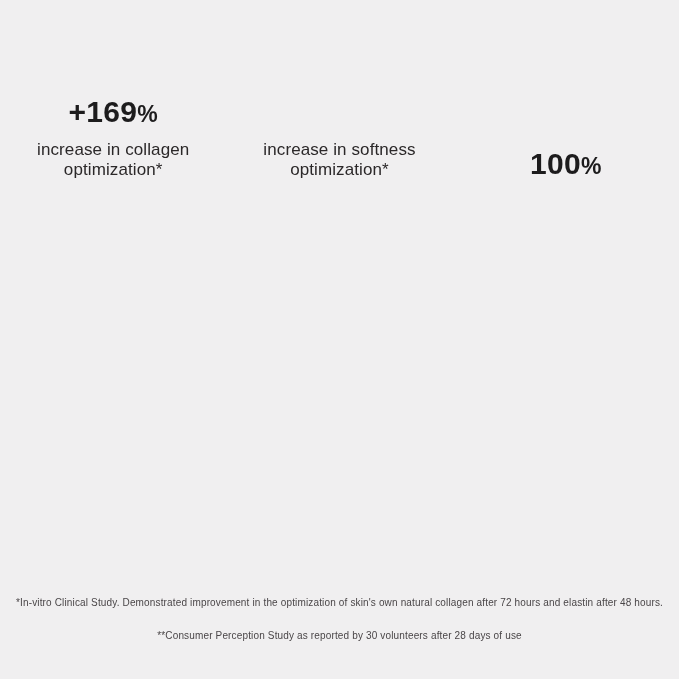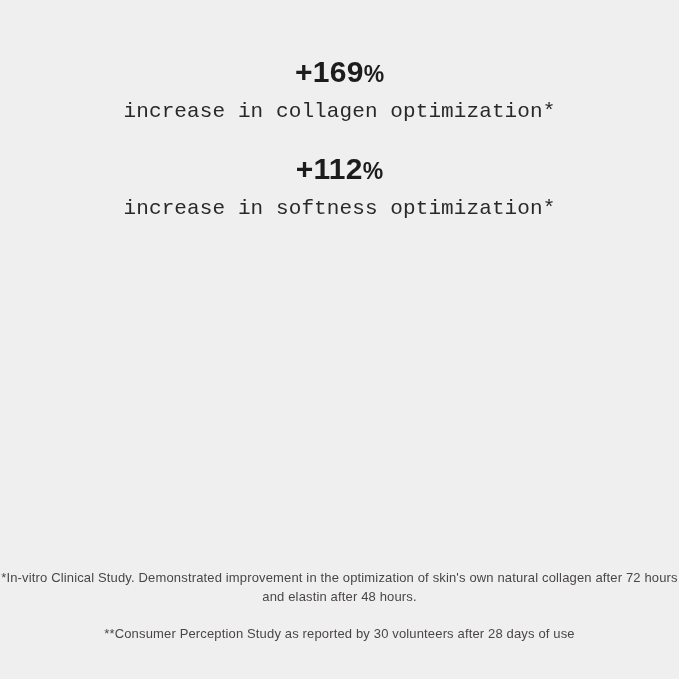--- a/index.html
+++ b/index.html
@@ -18,23 +18,23 @@
     position: relative;
     width: 679px;
     height: 679px;
     box-sizing: border-box;
     display: flex;
     flex-direction: column;
     align-items: center;
   }
   .stats {
     width: 100%;
-    margin-top: 55px;
+    margin-top: 95px;
     display: flex;
-    flex-direction: column;
+    flex-direction: row;
     align-items: flex-end;
   }
   .stat-block {
     width: 100%;
     text-align: center;
     margin-bottom: 29px;
   }
   .stat-value {
     font-weight: bold;
     font-size: 30px;
@@ -42,35 +42,34 @@
     line-height: 1.1;
     color: #1d1c1d;
   }
   .stat-value .pct {
     font-size: 23px;
     font-weight: bold;
     letter-spacing: 0;
   }
   .stat-label {
     margin-top: 12px;
-    font-size: 21px;
+    font-size: 17px;
     font-weight: 400;
     color: #2b2829;
     letter-spacing: 0.1px;
-    font-family: Liberation Mono, monospace;
   }
   .footnotes {
     position: absolute;
     left: 0;
     right: 0;
     bottom: 36px;
     text-align: center;
   }
   .footnote {
-    font-size: 13px;
+    font-size: 10px;
     color: #4a4648;
     letter-spacing: 0.15px;
     line-height: 1.4;
   }
   .footnote + .footnote {
     margin-top: 19px;
   }
 </style>
 </head>
 <body>
@@ -80,27 +79,27 @@
   <div class="stats">
 
     <div class="stat-block">
       <div class="stat-value">
         <span>+169</span><span class="pct">%</span>
       </div>
       <div class="stat-label">increase in collagen optimization*</div>
     </div>
 
     <div class="stat-block">
-      <div class="stat-value">
-        <span>+112</span><span class="pct">%</span>
-      </div>
       <div class="stat-label">increase in softness optimization*</div>
     </div>
 
     <div class="stat-block">
+      <div class="stat-value">
+        <span>100</span><span class="pct">%</span>
+      </div>
     </div>
 
 
   </div>
 
   <div class="footnotes">
     <div class="footnote">*In-vitro Clinical Study. Demonstrated improvement in the optimization of skin's own natural collagen after 72 hours and elastin after 48 hours.</div>
     <div class="footnote">**Consumer Perception Study as reported by 30 volunteers after 28 days of use</div>
   </div>
 

